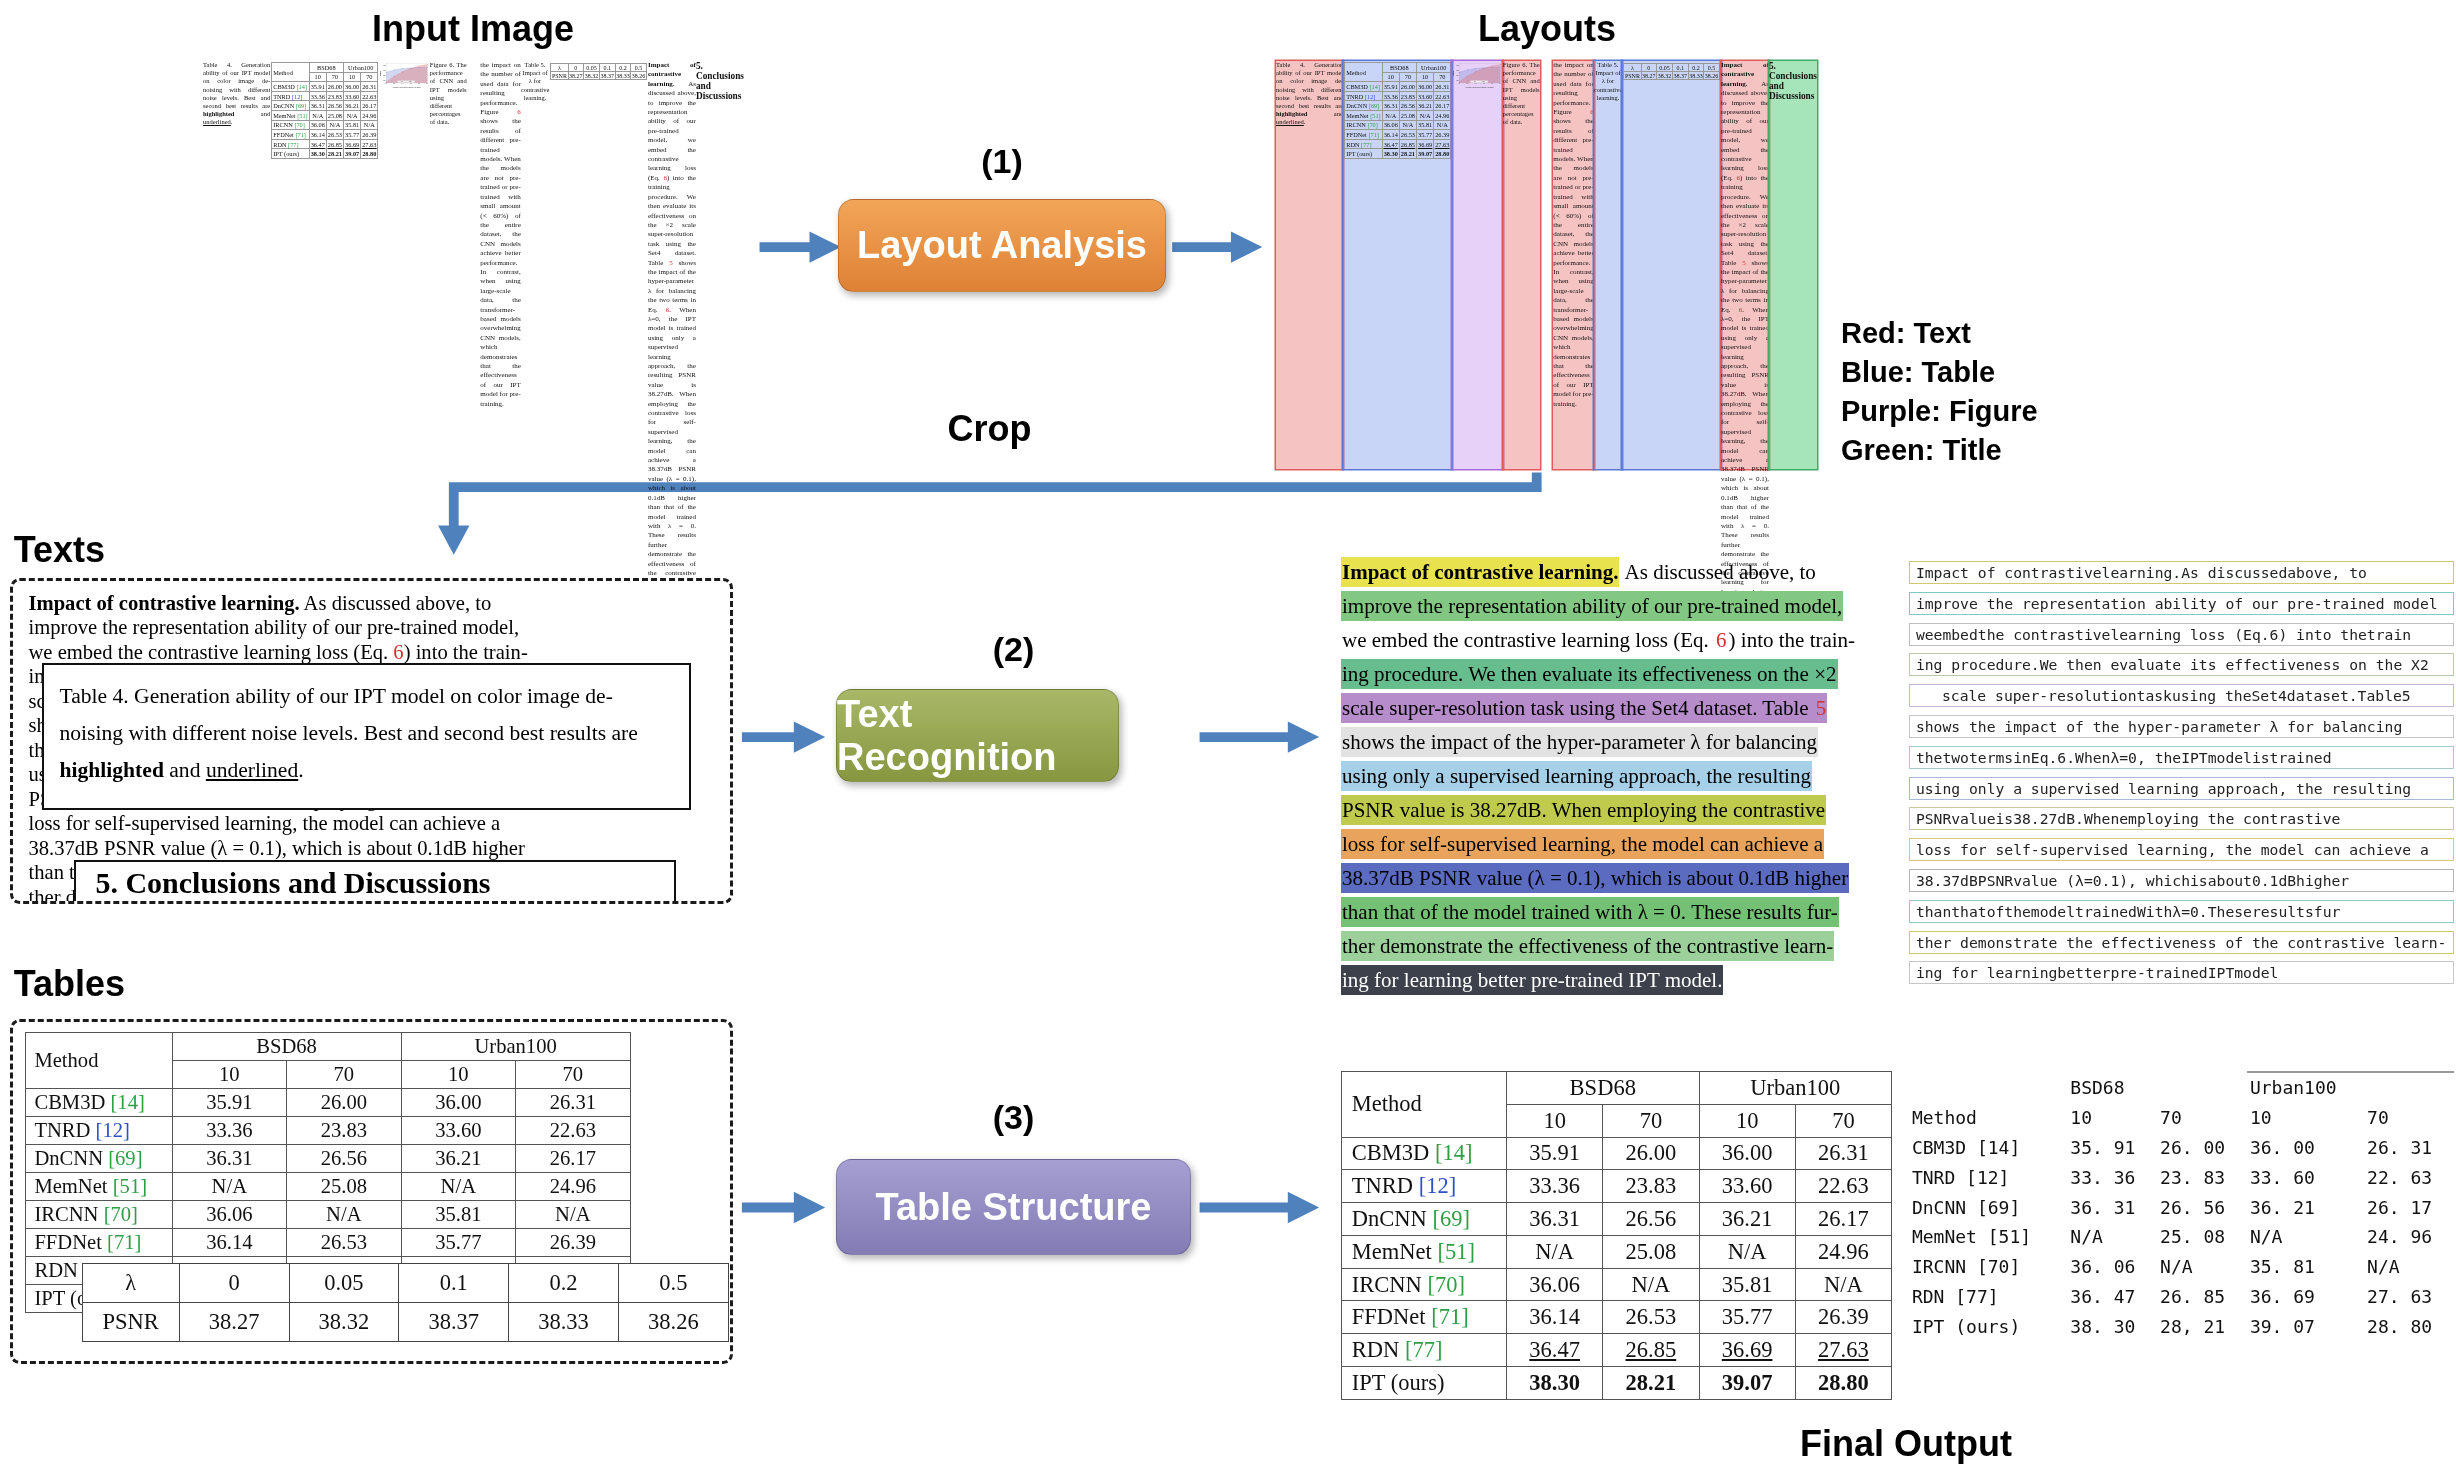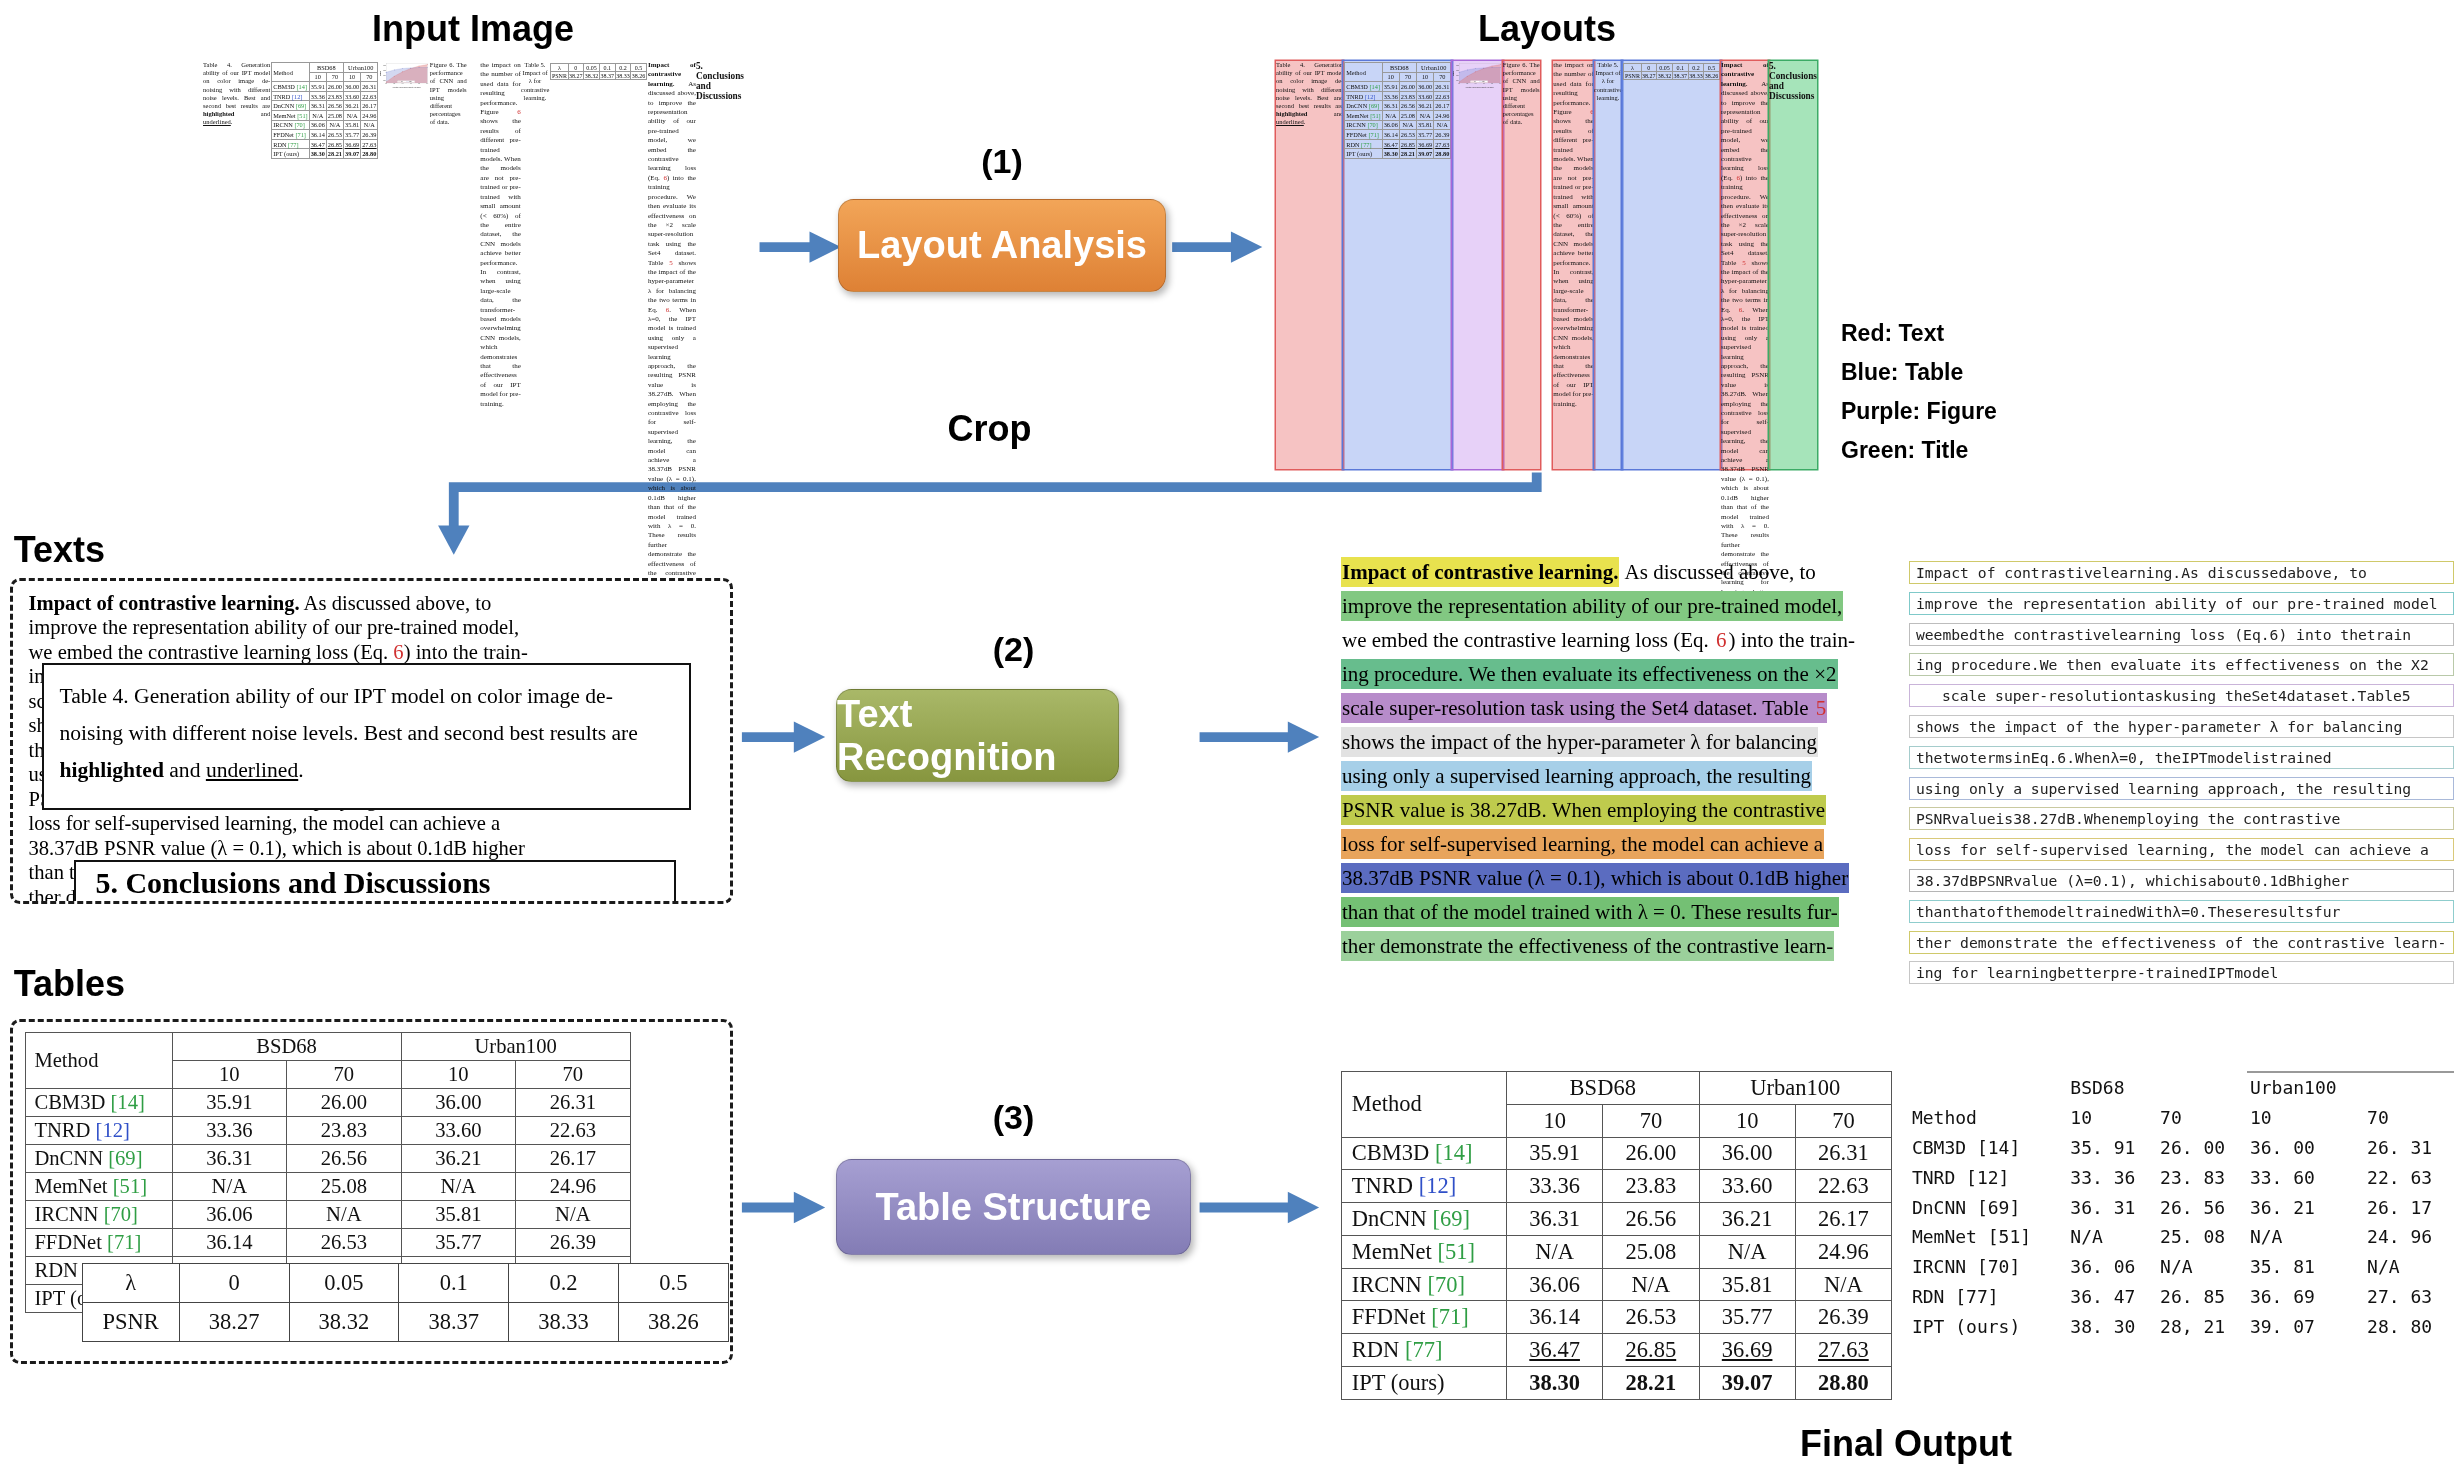--- a/index.html
+++ b/index.html
@@ -26,21 +26,21 @@
   
   #n1{left:838px;top:142px;width:328px;}
   #step1{left:838px;top:199px;width:328px;height:93px;}
   #n2{left:836px;top:630px;width:355px;}
   #step2{left:836px;top:689px;width:283px;height:93px;}
   #n3{left:836px;top:1098px;width:355px;}
   #step3{left:836px;top:1159px;width:355px;height:96px;}
 
   
   #legend{left:1841px;top:314px;}
-  .legend-line{font-weight:bold;font-size:23px;line-height:39px;color:#000;}
+  .legend-line{font-weight:bold;font-size:29px;line-height:39px;color:#000;}
 
   
   .doc{background:#fff;display:flex;gap:13.7px;padding:2px;}
   #doc-input{left:201px;top:59px;width:545px;height:412px;}
   #doc-layouts{left:1274px;top:59px;width:545px;height:412px;}
   .dcol{flex:1;display:flex;justify-content:space-between;font-family:"Liberation Serif",serif;color:#111;min-width:0;}
   .dcap{font-size:6.5px;line-height:8.2px;text-align:justify;}
   .dpara{font-size:7px;line-height:9.4px;text-align:justify;}
   .dcenter{text-align:center;}
   .dhead{font-size:9.3px;font-weight:bold;}
@@ -484,20 +484,21 @@
       <div class="hl-line"><span>we embed the contrastive learning loss (Eq. </span><span style="color: rgb(208, 48, 48);">6</span><span>) into the train-</span></div>
       <div class="hl-line"><span style="background: rgb(103, 189, 141);">ing procedure. We then evaluate its effectiveness on the ×2</span></div>
       <div class="hl-line"><span style="background: rgb(183, 140, 202);">scale super-resolution task using the Set4 dataset. Table </span><span style="color: rgb(208, 48, 48); background: rgb(183, 140, 202);">5</span></div>
       <div class="hl-line"><span style="background: rgb(226, 226, 226);">shows the impact of the hyper-parameter λ for balancing</span></div>
       <div class="hl-line"><span style="background: rgb(166, 207, 232);">using only a supervised learning approach, the resulting</span></div>
       <div class="hl-line"><span style="background: rgb(191, 203, 77);">PSNR value is 38.27dB. When employing the contrastive</span></div>
       <div class="hl-line"><span style="background: rgb(232, 164, 92);">loss for self-supervised learning, the model can achieve a</span></div>
       <div class="hl-line"><span style="background: rgb(91, 108, 192);">38.37dB PSNR value (λ = 0.1), which is about 0.1dB higher</span></div>
       <div class="hl-line"><span style="background: rgb(116, 192, 116);">than that of the model trained with λ = 0. These results fur-</span></div>
       <div class="hl-line"><span style="background: rgb(155, 208, 155);">ther demonstrate the effectiveness of the contrastive learn-</span></div>
+      <div class="hl-line"><span style="background: rgb(60, 65, 75); color: rgb(255, 255, 255);">ing for learning better pre-trained IPT model.</span></div>
     </div>
   <div class="abs" id="ocr-lines">
       <div class="ocr-line" style="border-color: rgb(207, 201, 106);">Impact of contrastivelearning.As discussedabove, to</div>
       <div class="ocr-line" style="border-color: rgb(127, 201, 201);">improve the representation ability of our pre-trained model</div>
       <div class="ocr-line" style="border-color: rgb(189, 189, 189);">weembedthe contrastivelearning loss (Eq.6) into thetrain</div>
       <div class="ocr-line" style="border-color: rgb(185, 201, 169);">ing procedure.We then evaluate its effectiveness on the X2</div>
       <div class="ocr-line" style="border-color: rgb(201, 180, 217); padding-left: 32px;">scale super-resolutiontaskusing theSet4dataset.Table5</div>
       <div class="ocr-line" style="border-color: rgb(198, 198, 198);">shows the impact of the hyper-parameter λ for balancing</div>
       <div class="ocr-line" style="border-color: rgb(165, 204, 204);">thetwotermsinEq.6.Whenλ=0, theIPTmodelistrained</div>
       <div class="ocr-line" style="border-color: rgb(169, 185, 217);">using only a supervised learning approach, the resulting</div>

